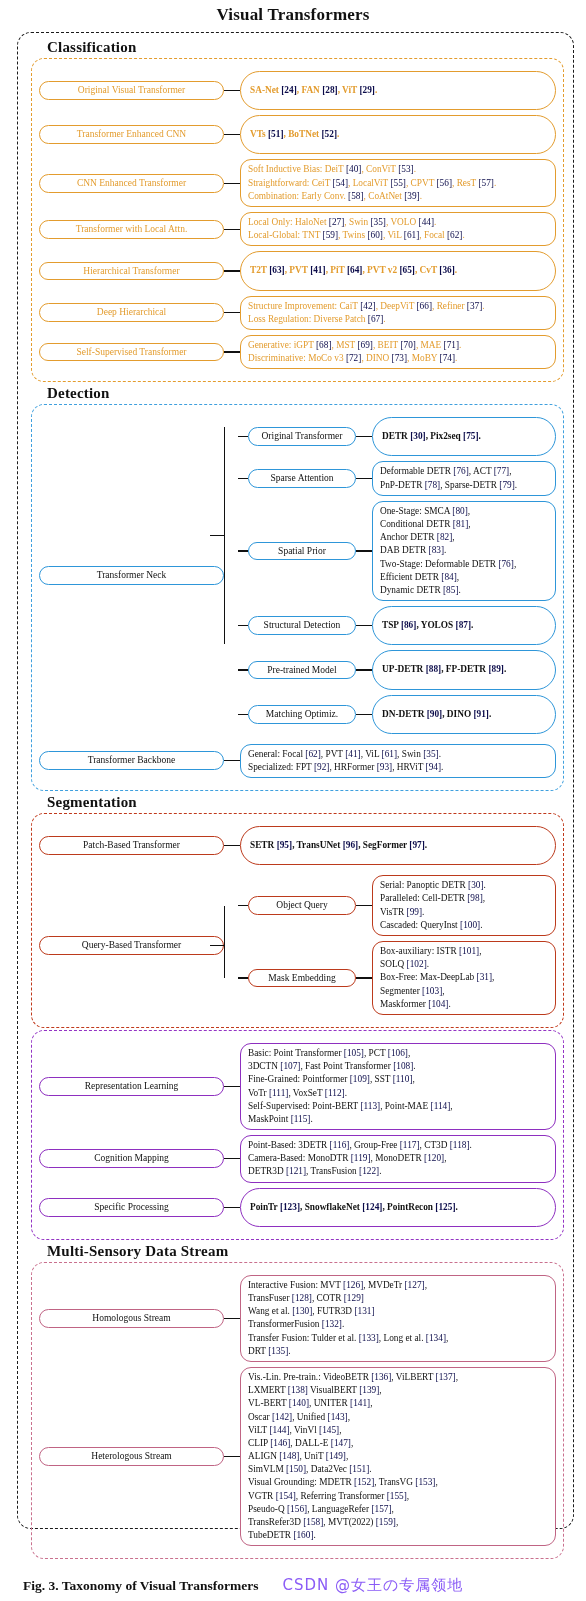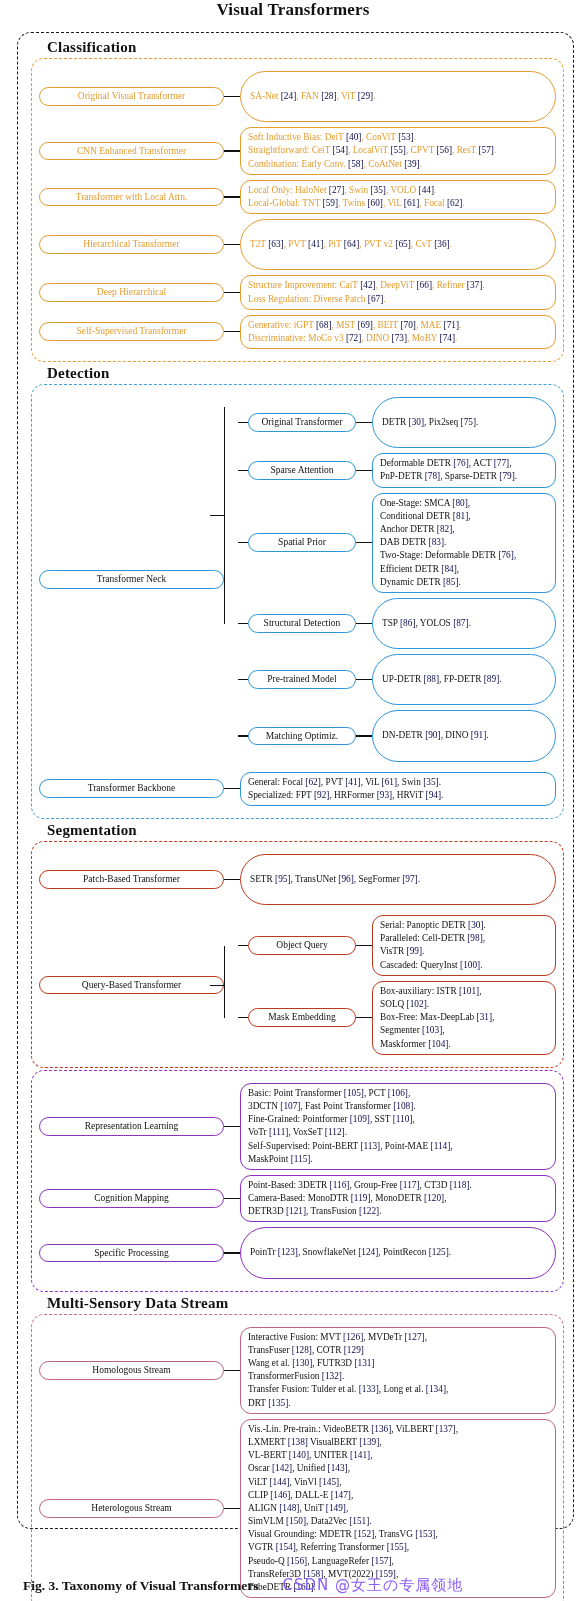--- a/index.html
+++ b/index.html
@@ -13,20 +13,21 @@
     color: #111;
     position: relative;
     overflow: hidden;
   }
 
   #figure-title {
     text-align: center;
     font-size: 17px;
     font-weight: bold;
     letter-spacing: .2px;
+    padding-top: 5px;
     padding-bottom: 3px;
     font-family: "Liberation Serif", serif;
   }
 
   
   #outer-frame {
     position: absolute;
     left: 17px; right: 12px;
     top: 32px;
     height: 1497px;
@@ -86,21 +87,21 @@
 
   .leafbox {
     border: 1.3px solid;
     border-radius: 11px;
     padding: 3px 7px;
     font-size: 9.3px;
     line-height: 1.42;
     background: #fff;
     flex: 1 1 auto;
   }
-  .leafbox.pill { border-radius: 999px; padding: 18px 9px; }
+  .leafbox.pill { border-radius: 999px; padding: 12px 9px; font-weight: bold; }
   .cat-inner { width: 100%; }
 
   .connector {
     flex: none;
     height: 1.2px;
     background: #111;
     align-self: center;
   }
 
   .ref { color: #0b0b4a; }
@@ -182,20 +183,27 @@
       <div class="section-body c-classification">
         <div class="row">
           <div class="parent-col">
             <div class="node cat-inner"><span>Original Visual Transformer</span></div>
           </div>
           <div class="connector" style="width:16px"></div>
           <div class="leafbox pill"><span class="mono-pre-wrap">SA-Net <span class="ref">[24]</span>, FAN <span class="ref">[28]</span>, ViT <span class="ref">[29]</span>.</span></div>
         </div>
         <div class="row">
           <div class="parent-col">
+            <div class="node cat-inner"><span>Transformer Enhanced CNN</span></div>
+          </div>
+          <div class="connector" style="width:16px"></div>
+          <div class="leafbox pill"><span class="mono-pre-wrap">VTs <span class="ref">[51]</span>, BoTNet <span class="ref">[52]</span>.</span></div>
+        </div>
+        <div class="row">
+          <div class="parent-col">
             <div class="node cat-inner"><span>CNN Enhanced Transformer</span></div>
           </div>
           <div class="connector" style="width:16px"></div>
           <div class="leafbox"><span class="mono-pre-wrap">Soft Inductive Bias:  DeiT <span class="ref">[40]</span>, ConViT <span class="ref">[53]</span>.<br>Straightforward:  CeiT <span class="ref">[54]</span>, LocalViT <span class="ref">[55]</span>, CPVT <span class="ref">[56]</span>, ResT <span class="ref">[57]</span>.<br>Combination:  Early Conv. <span class="ref">[58]</span>, CoAtNet <span class="ref">[39]</span>.</span></div>
         </div>
         <div class="row">
           <div class="parent-col">
             <div class="node cat-inner"><span>Transformer with Local Attn.</span></div>
           </div>
           <div class="connector" style="width:16px"></div>

